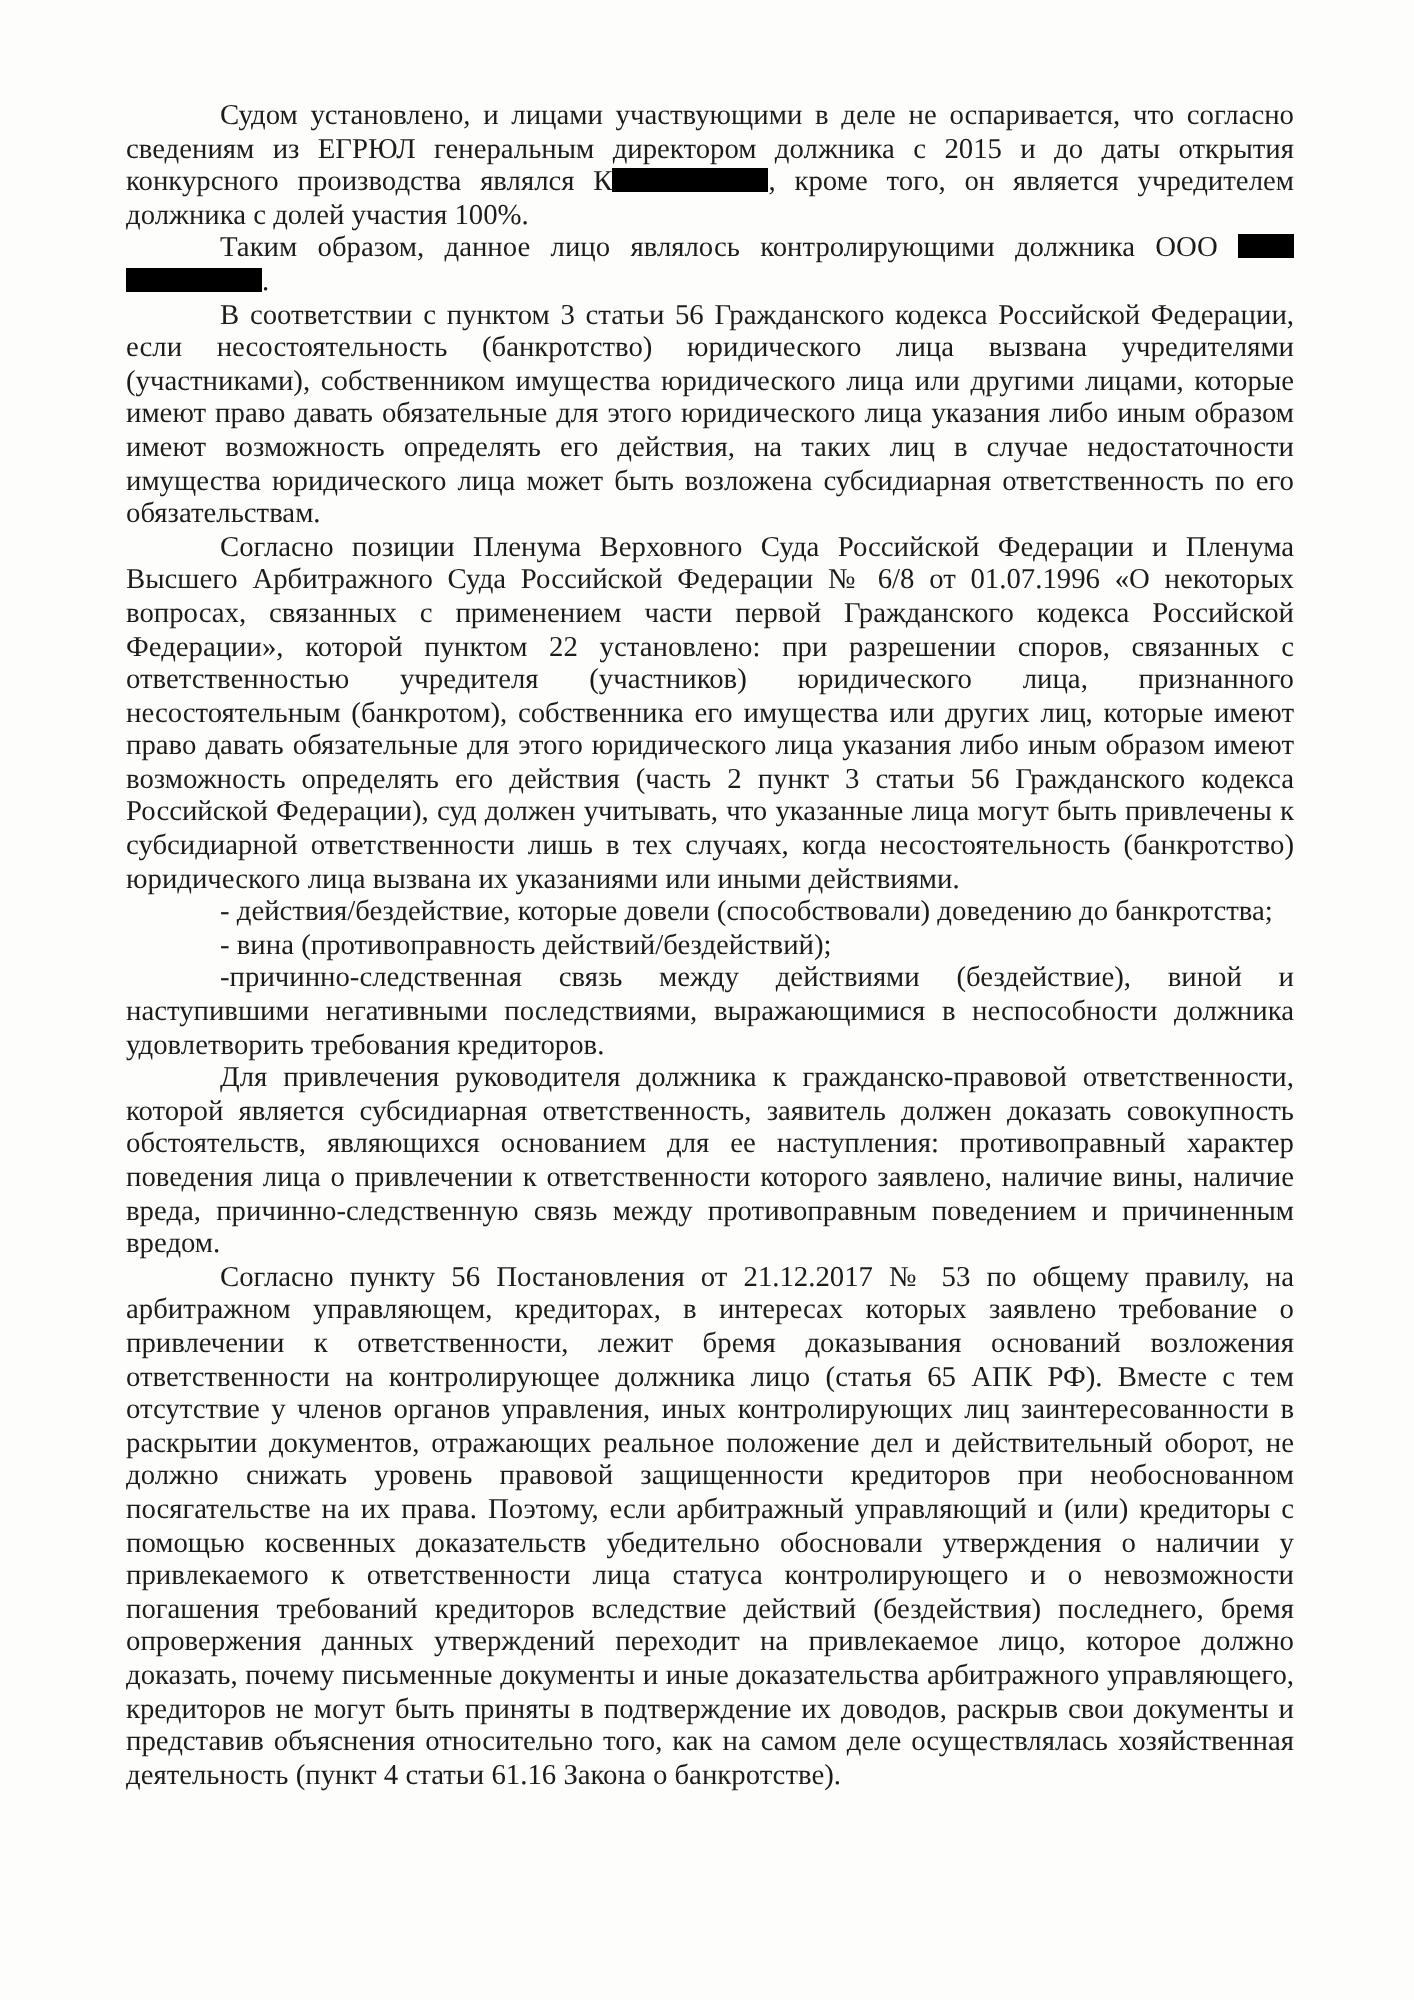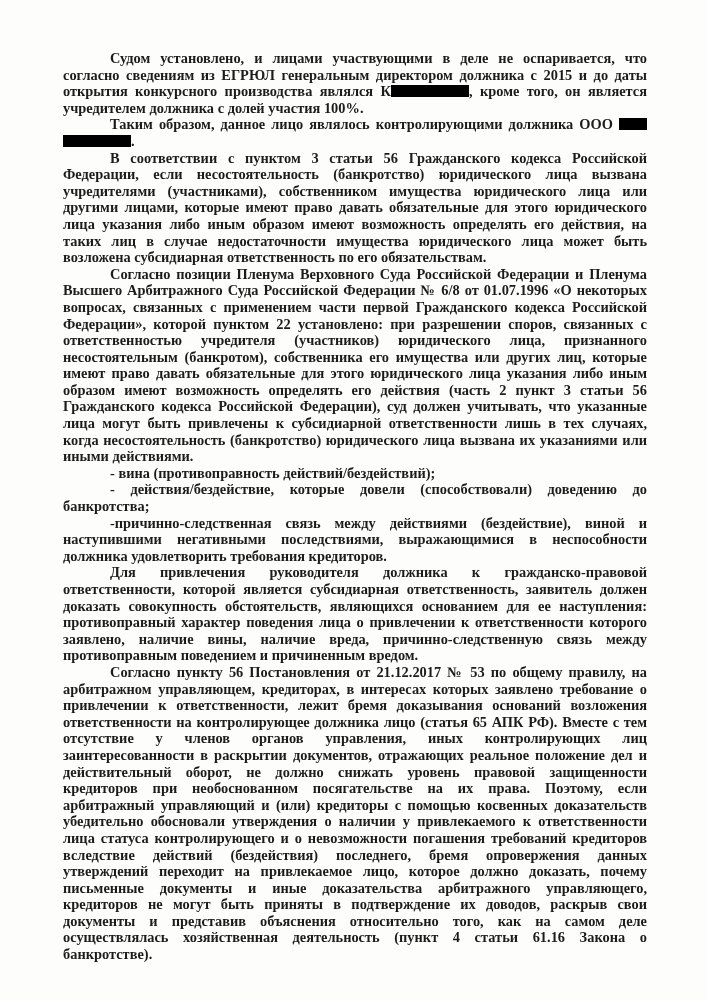--- a/index.html
+++ b/index.html
@@ -35,25 +35,25 @@
   .redaction {
     display: inline-block;
     background: #000000;
     height: 12px;
     vertical-align: -1px;
   }
 </style>
 </head>
 <body>
 
-<div class="page" style="background: rgb(253, 253, 252); font-weight: bold;">
+<div class="page" style="background: rgb(253, 253, 252);">
   <div class="text-block" style="color: rgb(28, 28, 28);">
       <p class="para"><span>Судом установлено, и лицами участвующими в деле не оспаривается, что согласно сведениям из ЕГРЮЛ генеральным директором должника с 2015 и до даты открытия конкурсного производства являлся К</span><span class="redaction" style="width: 78px; background: rgb(0, 0, 0);"></span><span>, кроме того, он является учредителем должника с долей участия 100%.</span></p>
       <p class="para"><span>Таким образом, данное лицо являлось контролирующими должника ООО </span><span class="redaction" style="width: 28px; background: rgb(0, 0, 0);"></span><span> </span><span class="redaction" style="width: 68px; background: rgb(0, 0, 0);"></span><span>.</span></p>
       <p class="para"><span>В соответствии с пунктом 3 статьи 56 Гражданского кодекса Российской Федерации, если несостоятельность (банкротство) юридического лица вызвана учредителями (участниками), собственником имущества юридического лица или другими лицами, которые имеют право давать обязательные для этого юридического лица указания либо иным образом имеют возможность определять его действия, на таких лиц в случае недостаточности имущества юридического лица может быть возложена субсидиарная ответственность по его обязательствам.</span></p>
       <p class="para"><span>Согласно позиции Пленума Верховного Суда Российской Федерации и Пленума Высшего Арбитражного Суда Российской Федерации № 6/8 от 01.07.1996 «О некоторых вопросах, связанных с применением части первой Гражданского кодекса Российской Федерации», которой пунктом 22 установлено: при разрешении споров, связанных с ответственностью учредителя (участников) юридического лица, признанного несостоятельным (банкротом), собственника его имущества или других лиц, которые имеют право давать обязательные для этого юридического лица указания либо иным образом имеют возможность определять его действия (часть 2 пункт 3 статьи 56 Гражданского кодекса Российской Федерации), суд должен учитывать, что указанные лица могут быть привлечены к субсидиарной ответственности лишь в тех случаях, когда несостоятельность (банкротство) юридического лица вызвана их указаниями или иными действиями.</span></p>
+      <p class="para"><span>- действия/бездействие, которые довели (способствовали) доведению до банкротства;</span></p>
       <p class="para"><span>- вина (противоправность действий/бездействий);</span></p>
-      <p class="para"><span>- действия/бездействие, которые довели (способствовали) доведению до банкротства;</span></p>
       <p class="para"><span>-причинно-следственная связь между действиями (бездействие), виной и наступившими негативными последствиями, выражающимися в неспособности должника удовлетворить требования кредиторов.</span></p>
       <p class="para"><span>Для привлечения руководителя должника к гражданско-правовой ответственности, которой является субсидиарная ответственность, заявитель должен доказать совокупность обстоятельств, являющихся основанием для ее наступления: противоправный характер поведения лица о привлечении к ответственности которого заявлено, наличие вины, наличие вреда, причинно-следственную связь между противоправным поведением и причиненным вредом.</span></p>
       <p class="para"><span>Согласно пункту 56 Постановления от 21.12.2017 № 53 по общему правилу, на арбитражном управляющем, кредиторах, в интересах которых заявлено требование о привлечении к ответственности, лежит бремя доказывания оснований возложения ответственности на контролирующее должника лицо (статья 65 АПК РФ). Вместе с тем отсутствие у членов органов управления, иных контролирующих лиц заинтересованности в раскрытии документов, отражающих реальное положение дел и действительный оборот, не должно снижать уровень правовой защищенности кредиторов при необоснованном посягательстве на их права. Поэтому, если арбитражный управляющий и (или) кредиторы с помощью косвенных доказательств убедительно обосновали утверждения о наличии у привлекаемого к ответственности лица статуса контролирующего и о невозможности погашения требований кредиторов вследствие действий (бездействия) последнего, бремя опровержения данных утверждений переходит на привлекаемое лицо, которое должно доказать, почему письменные документы и иные доказательства арбитражного управляющего, кредиторов не могут быть приняты в подтверждение их доводов, раскрыв свои документы и представив объяснения относительно того, как на самом деле осуществлялась хозяйственная деятельность (пункт 4 статьи 61.16 Закона о банкротстве).</span></p>
     </div>
 </div>
 
 </body></html>

